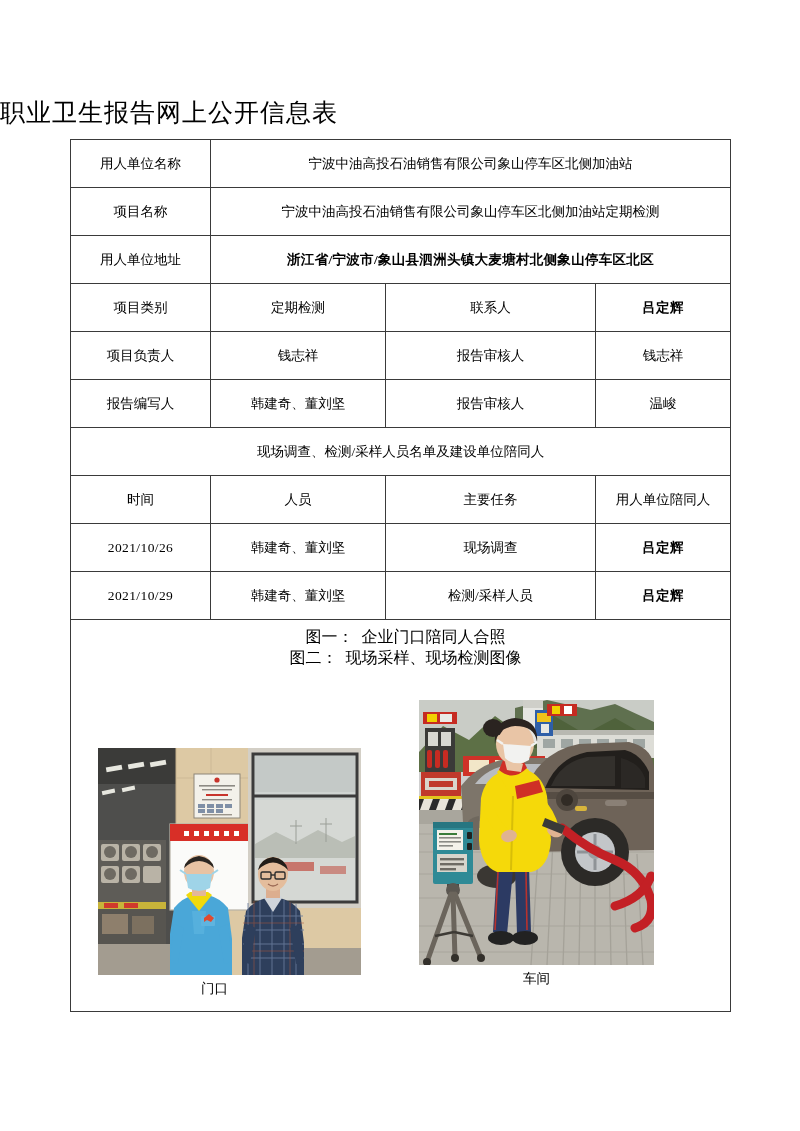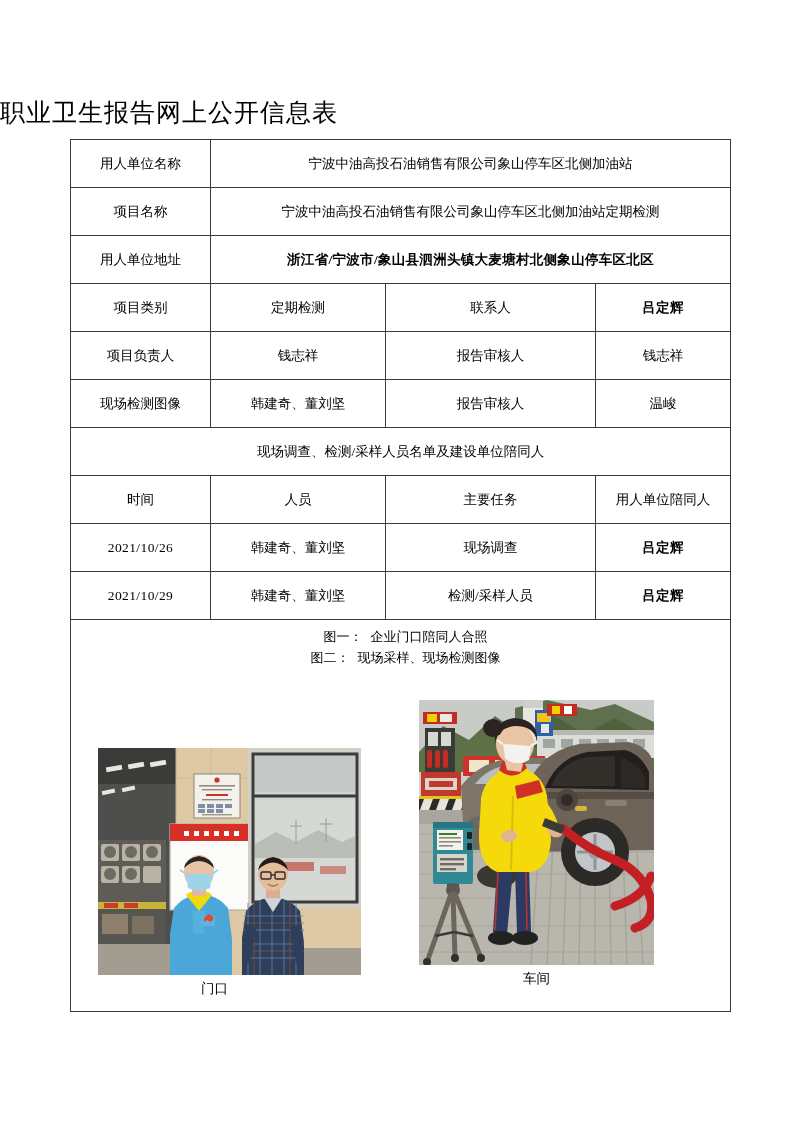--- a/index.html
+++ b/index.html
@@ -80,21 +80,21 @@
     text-align: left;
     vertical-align: top;
     padding: 0;
   }
   .media-inner {
     position: relative;
     width: 100%;
     height: 343px;
   }
   .cap-line {
-    font-size: 13px;
+    font-size: 16px;
     line-height: 21px;
     padding-left: 10px;
     font-family: "Liberation Serif", "DejaVu Serif", serif;
   }
   .cap-line:first-child { padding-top: 6px; }
   .cap-idx { display: inline-block; }
   .cap-txt { display: inline-block; padding-left: 8px; }
 
   
   .photo {
@@ -158,21 +158,21 @@
         <td class="label">联系人</td>
         <td class="hei">吕定辉</td>
       </tr>
       <tr>
         <td class="label">项目负责人</td>
         <td class="val">钱志祥</td>
         <td class="label">报告审核人</td>
         <td class="val">钱志祥</td>
       </tr>
       <tr>
-        <td class="label">现场检测图像</td>
+        <td class="label">报告编写人</td>
         <td class="val">韩建奇、董刘坚</td>
         <td class="label">报告审核人</td>
         <td class="val">温峻</td>
       </tr>
       <tr>
         <td class="section" colspan="4">现场调查、检测/采样人员名单及建设单位陪同人</td>
       </tr>
       <tr>
         <td class="label">时间</td>
         <td class="label">人员</td>

